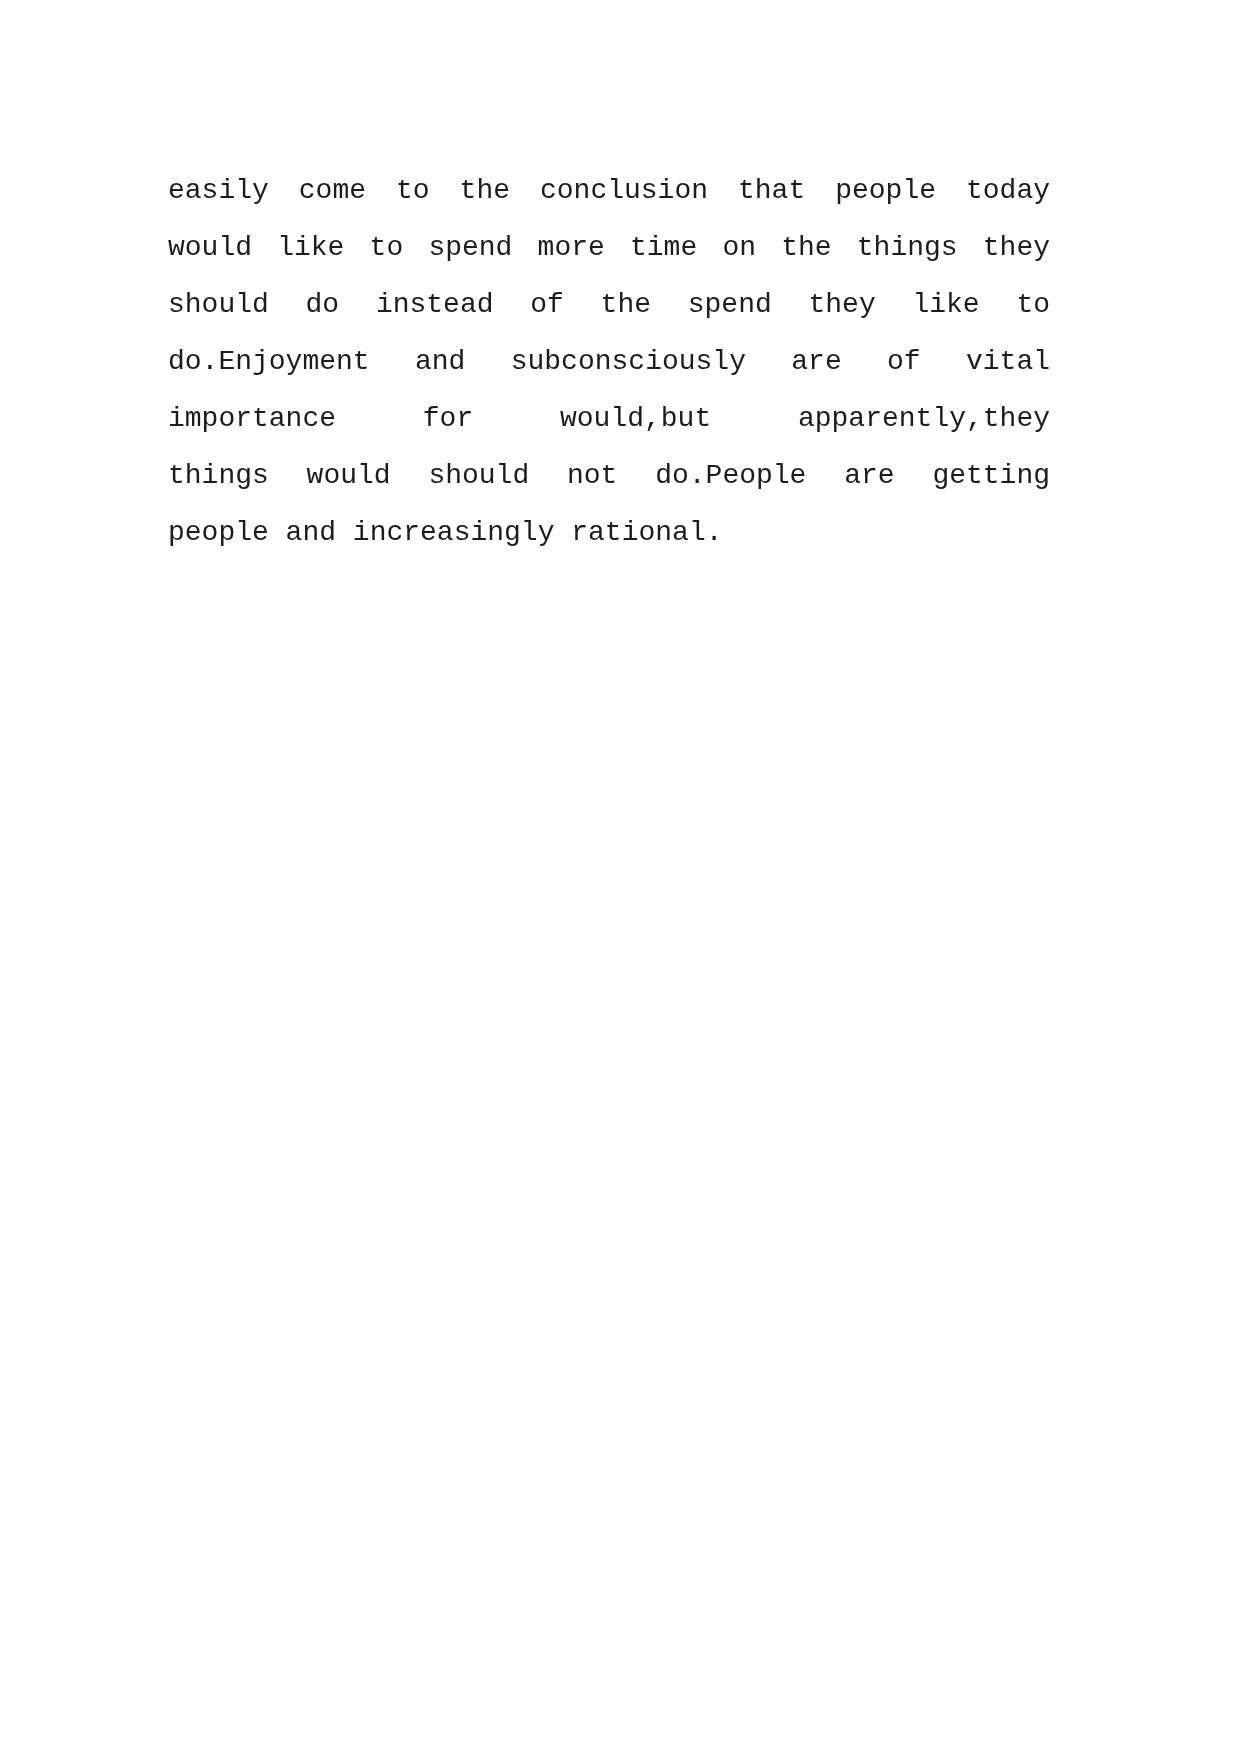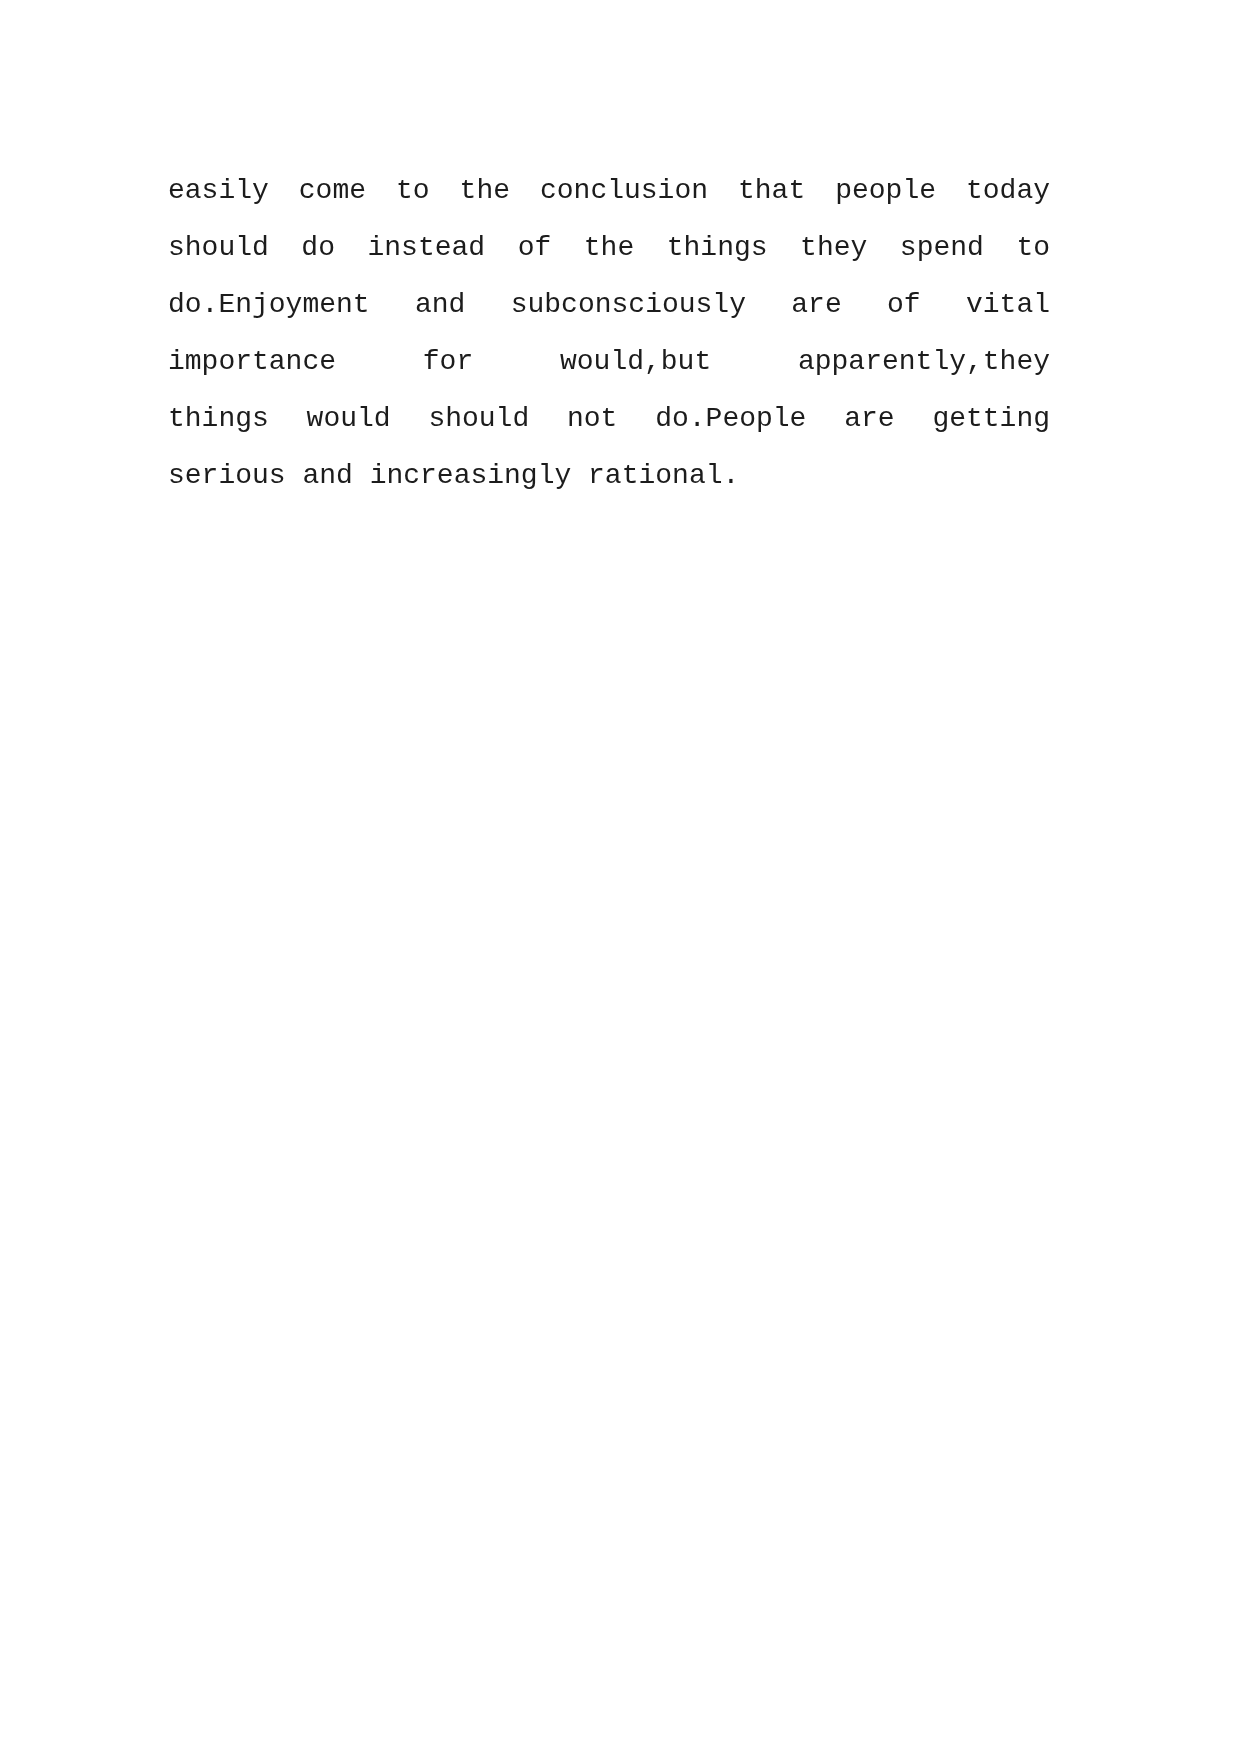--- a/index.html
+++ b/index.html
@@ -42,19 +42,20 @@
     text-align: left;
     text-align-last: left;
   }
 </style>
 </head>
 <body>
 
 <div class="doc-page">
   <div class="text-block">
     <div class="text-line">easily come to the conclusion that people today</div>
-    <div class="text-line">should do instead of the things they spend to</div>
+    <div class="text-line">would like to spend more time on the things they</div>
+    <div class="text-line">should do instead of the spend they like to</div>
     <div class="text-line">do.Enjoyment and subconsciously are of vital</div>
     <div class="text-line">importance for would,but apparently,they</div>
     <div class="text-line">things would should not do.People are getting</div>
-    <div class="text-line last-line">serious and increasingly rational.</div>
+    <div class="text-line last-line">people and increasingly rational.</div>
   </div>
 </div>
 
 </body></html>

